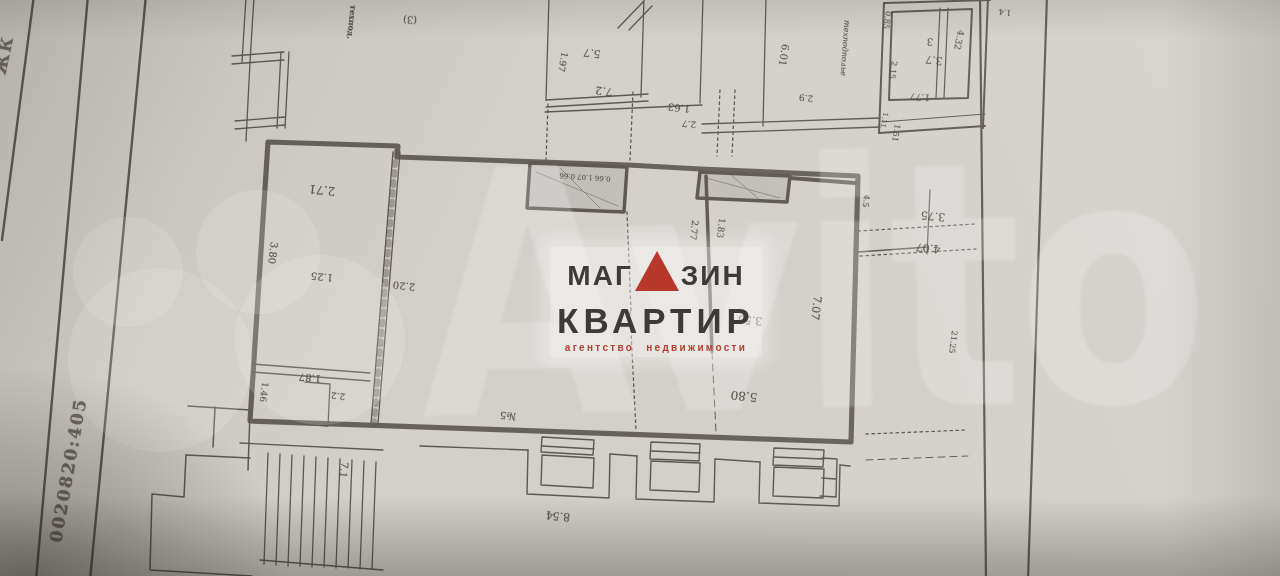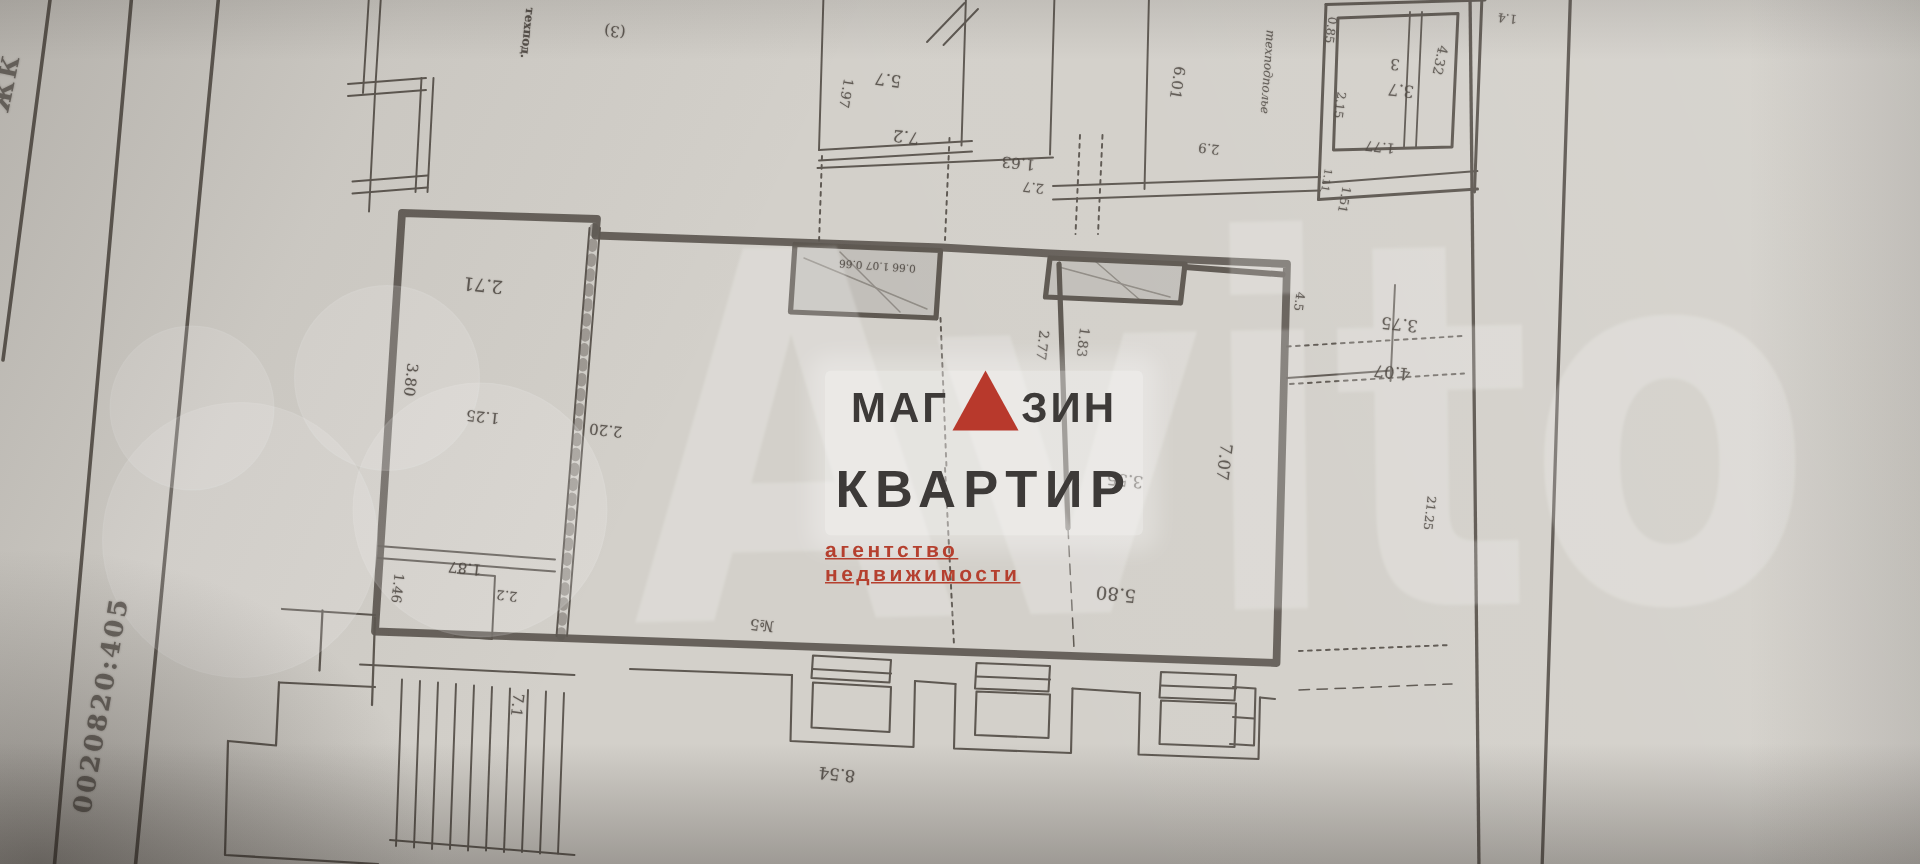--- a/index.html
+++ b/index.html
@@ -44,30 +44,29 @@
     font-weight:bold;color:rgba(255,255,255,.20);
     transform:scaleX(.82) rotate(-1deg);transform-origin:left top;
     letter-spacing:-6px;filter:blur(1px);pointer-events:none;
   }
 
   
   #logo{
     position:absolute;left:550px;top:247px;width:212px;height:110px;
     background:rgba(255,255,255,.42);border-radius:4px;
     box-shadow:0 0 14px 10px rgba(255,255,255,.28);
-    display:flex;flex-direction:column;align-items:center;justify-content:space-between;
+    display:flex;flex-direction:column;align-items:center;justify-content:center;
     font-family:"Liberation Sans",sans-serif;
-    gap:10px;
   }
   .logo-line1{display:flex;align-items:flex-end;color:#3d3a38;font-weight:bold;
     font-size:28px;letter-spacing:2px;line-height:1;}
   .logo-tri{width:0;height:0;border-left:22px solid transparent;border-right:22px solid transparent;
     border-bottom:40px solid #b8392c;margin:0 2px -1px 2px;}
   .logo-line2{color:#3d3a38;font-weight:bold;font-size:35px;letter-spacing:5px;line-height:1;margin-top:13px;}
-  .logo-tagline{color:#b5402f;font-weight:bold;font-size:14px;letter-spacing:2.3px;word-spacing:7px;margin-top:4px;text-decoration:underline;}
+  .logo-tagline{color:#b5402f;font-weight:bold;font-size:10px;letter-spacing:2.3px;word-spacing:7px;margin-top:4px;}
 </style>
 </head>
 <body>
 
 <div id="photo">
 
   <svg id="plan" width="1280" height="576" viewBox="0 0 1280 576">
     <g stroke="#49433d" fill="none" stroke-linecap="round" stroke-linejoin="round" opacity="0.85">
 
       <g stroke-width="2.4">

